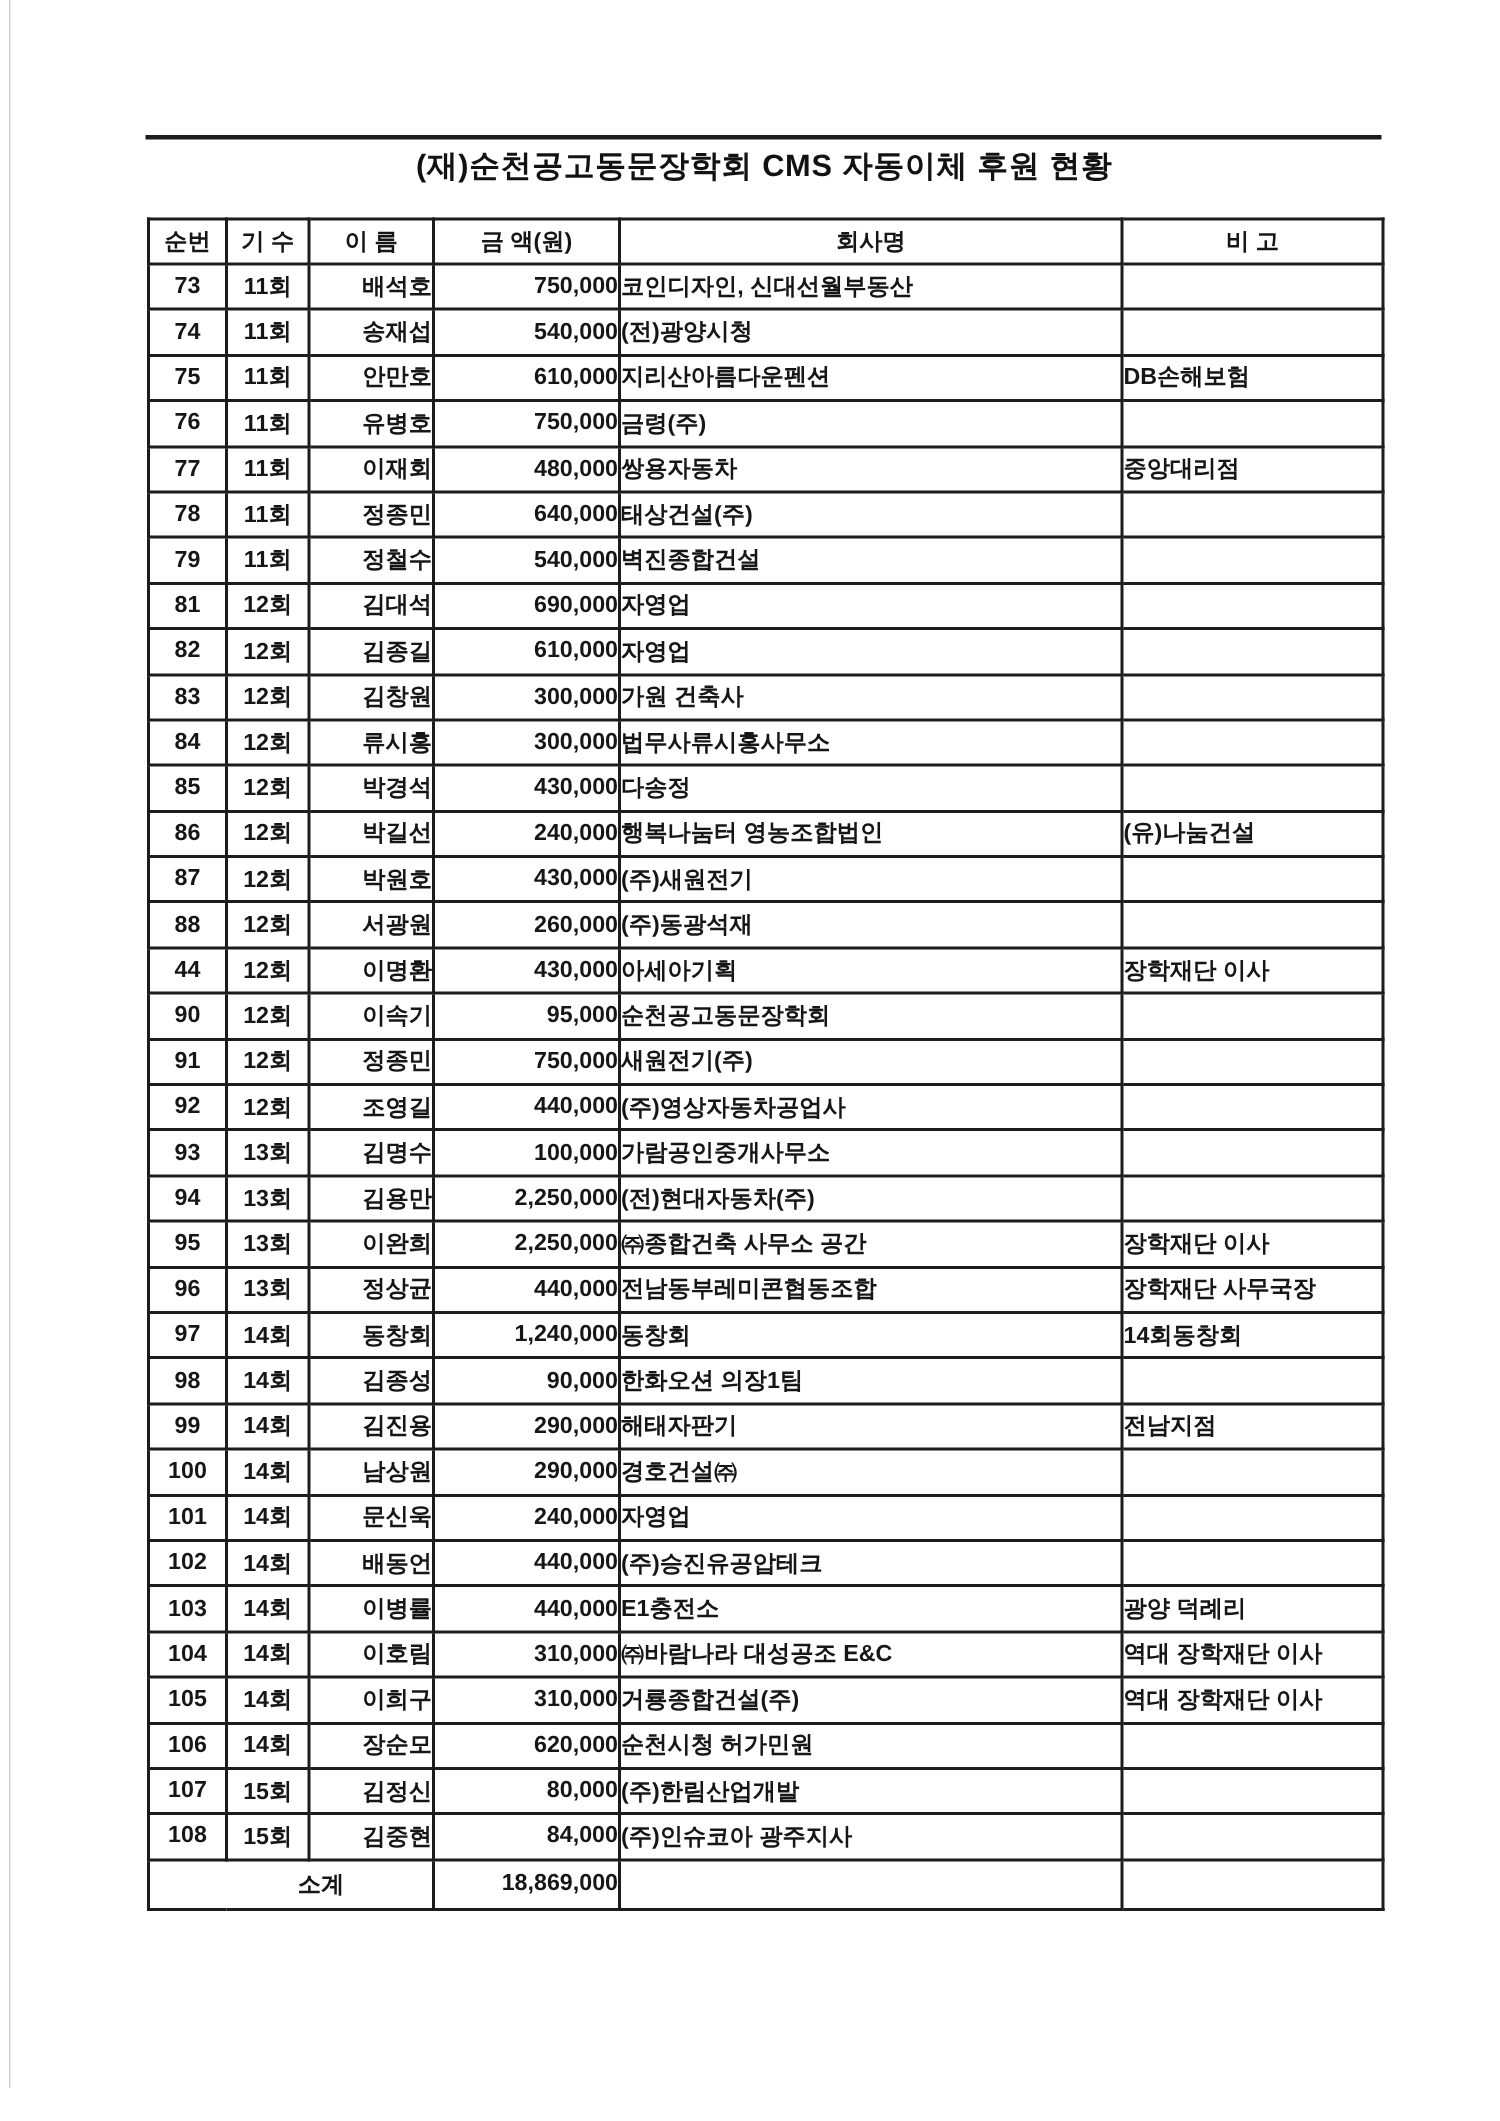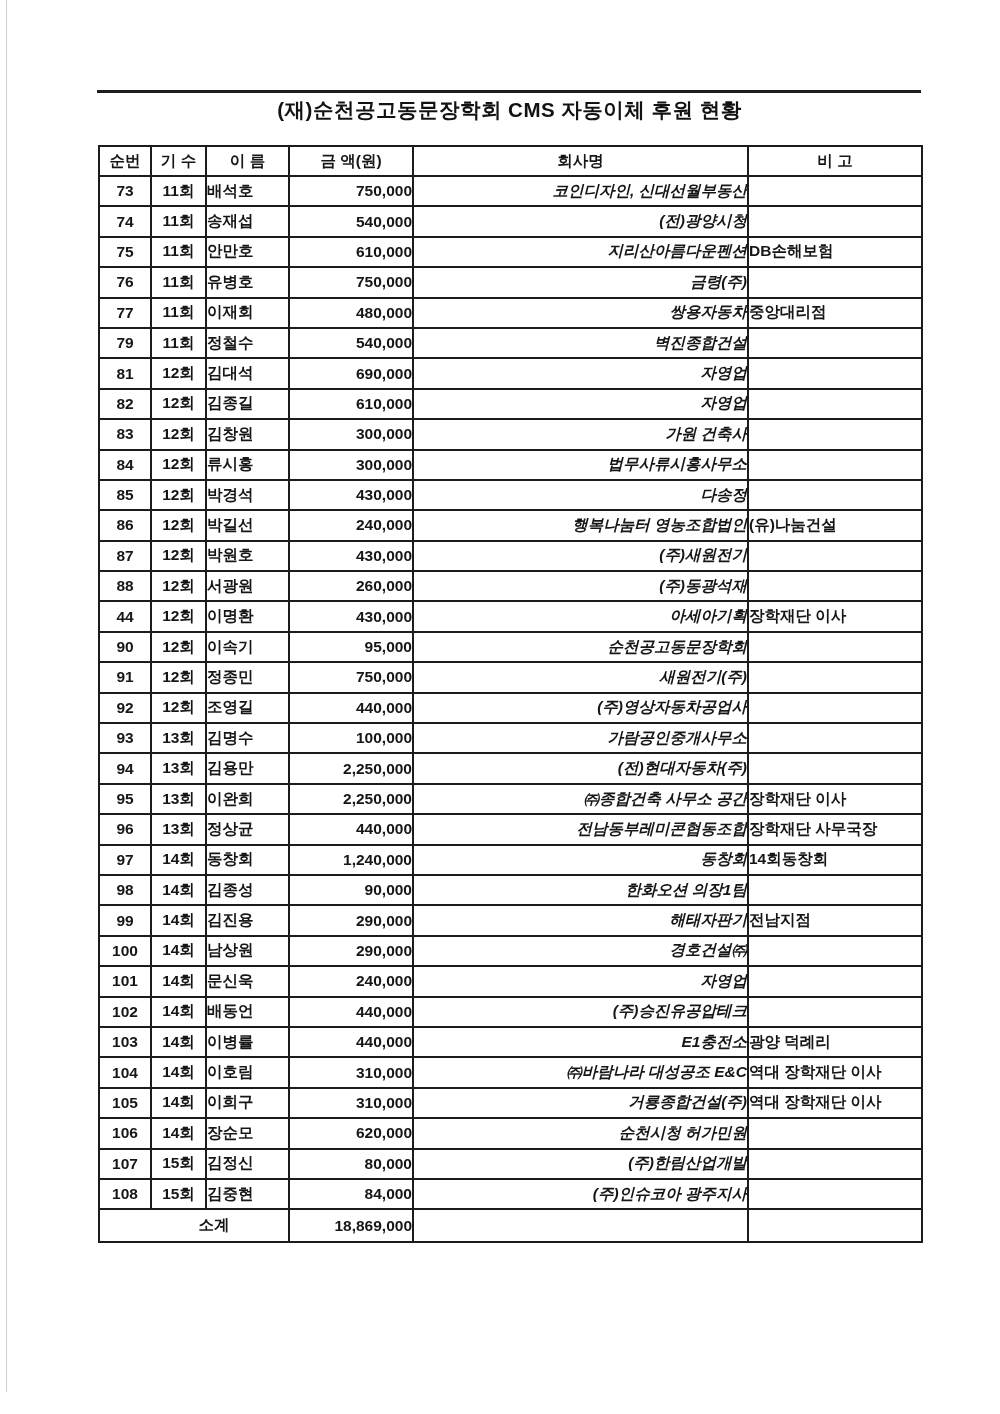--- a/index.html
+++ b/index.html
@@ -68,23 +68,23 @@
   .donor-table thead th {
     height: 28px;
     text-align: center;
     font-size: 15.5px;
   }
   .donor-table tbody td {
     height: 28.4px;
   }
   .col-no     { text-align: center; }
   .col-cohort { text-align: center; }
-  .col-name   { text-align: left; }
+  .col-name   { text-align: right; }
   .col-amount { text-align: right; padding-right: 13px; }
-  .col-company{ text-align: right;  padding-left: 14px; font-style: italic; }
+  .col-company{ text-align: left;  padding-left: 14px; }
   .col-note   { text-align: left;  padding-left: 12px; }
   .subtotal-row td { height: 31px; padding-left: 40px; }
   .subtotal-label { text-align: center; }
 </style>
 </head>
 <body>
 
 <div class="page">
 
   <div class="scan-edge-line"></div>
@@ -150,20 +150,28 @@
         </tr>
         <tr>
           <td class="col-no">77</td>
           <td class="col-cohort">11회</td>
           <td class="col-name">이재회</td>
           <td class="col-amount">480,000</td>
           <td class="col-company">쌍용자동차</td>
           <td class="col-note">중앙대리점</td>
         </tr>
         <tr>
+          <td class="col-no">78</td>
+          <td class="col-cohort">11회</td>
+          <td class="col-name">정종민</td>
+          <td class="col-amount">640,000</td>
+          <td class="col-company">태상건설(주)</td>
+          <td class="col-note"></td>
+        </tr>
+        <tr>
           <td class="col-no">79</td>
           <td class="col-cohort">11회</td>
           <td class="col-name">정철수</td>
           <td class="col-amount">540,000</td>
           <td class="col-company">벽진종합건설</td>
           <td class="col-note"></td>
         </tr>
         <tr>
           <td class="col-no">81</td>
           <td class="col-cohort">12회</td>

